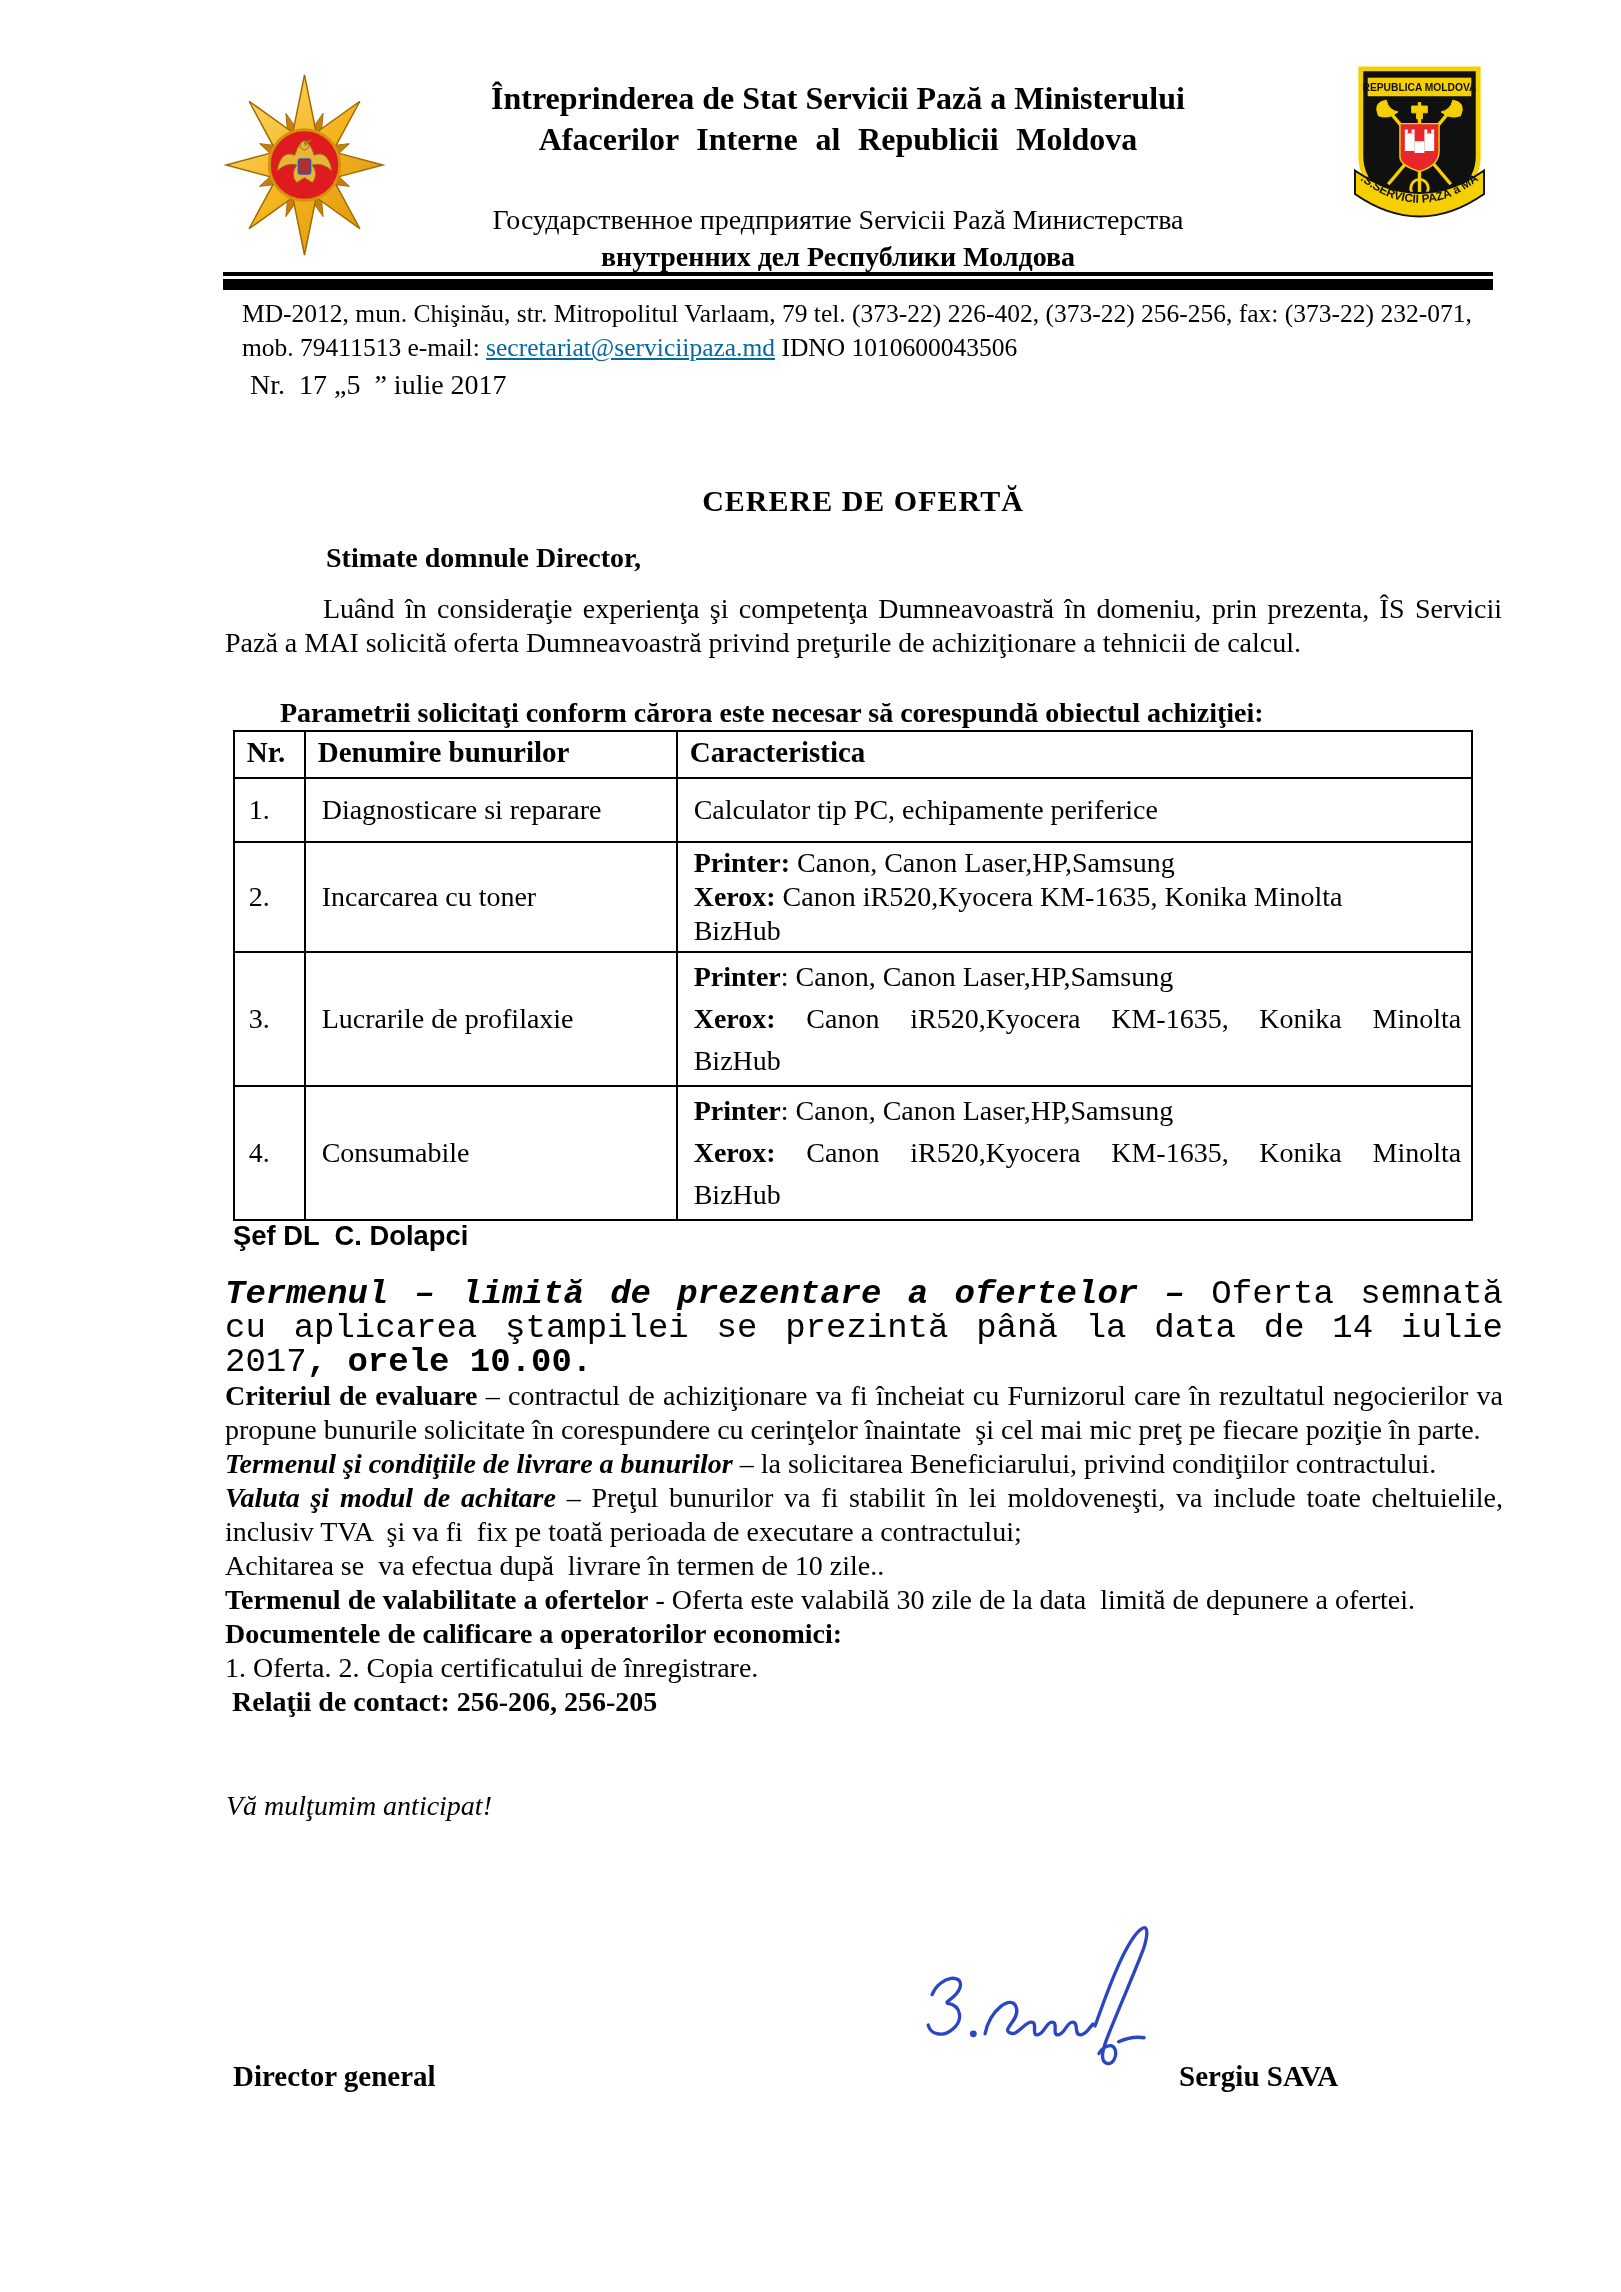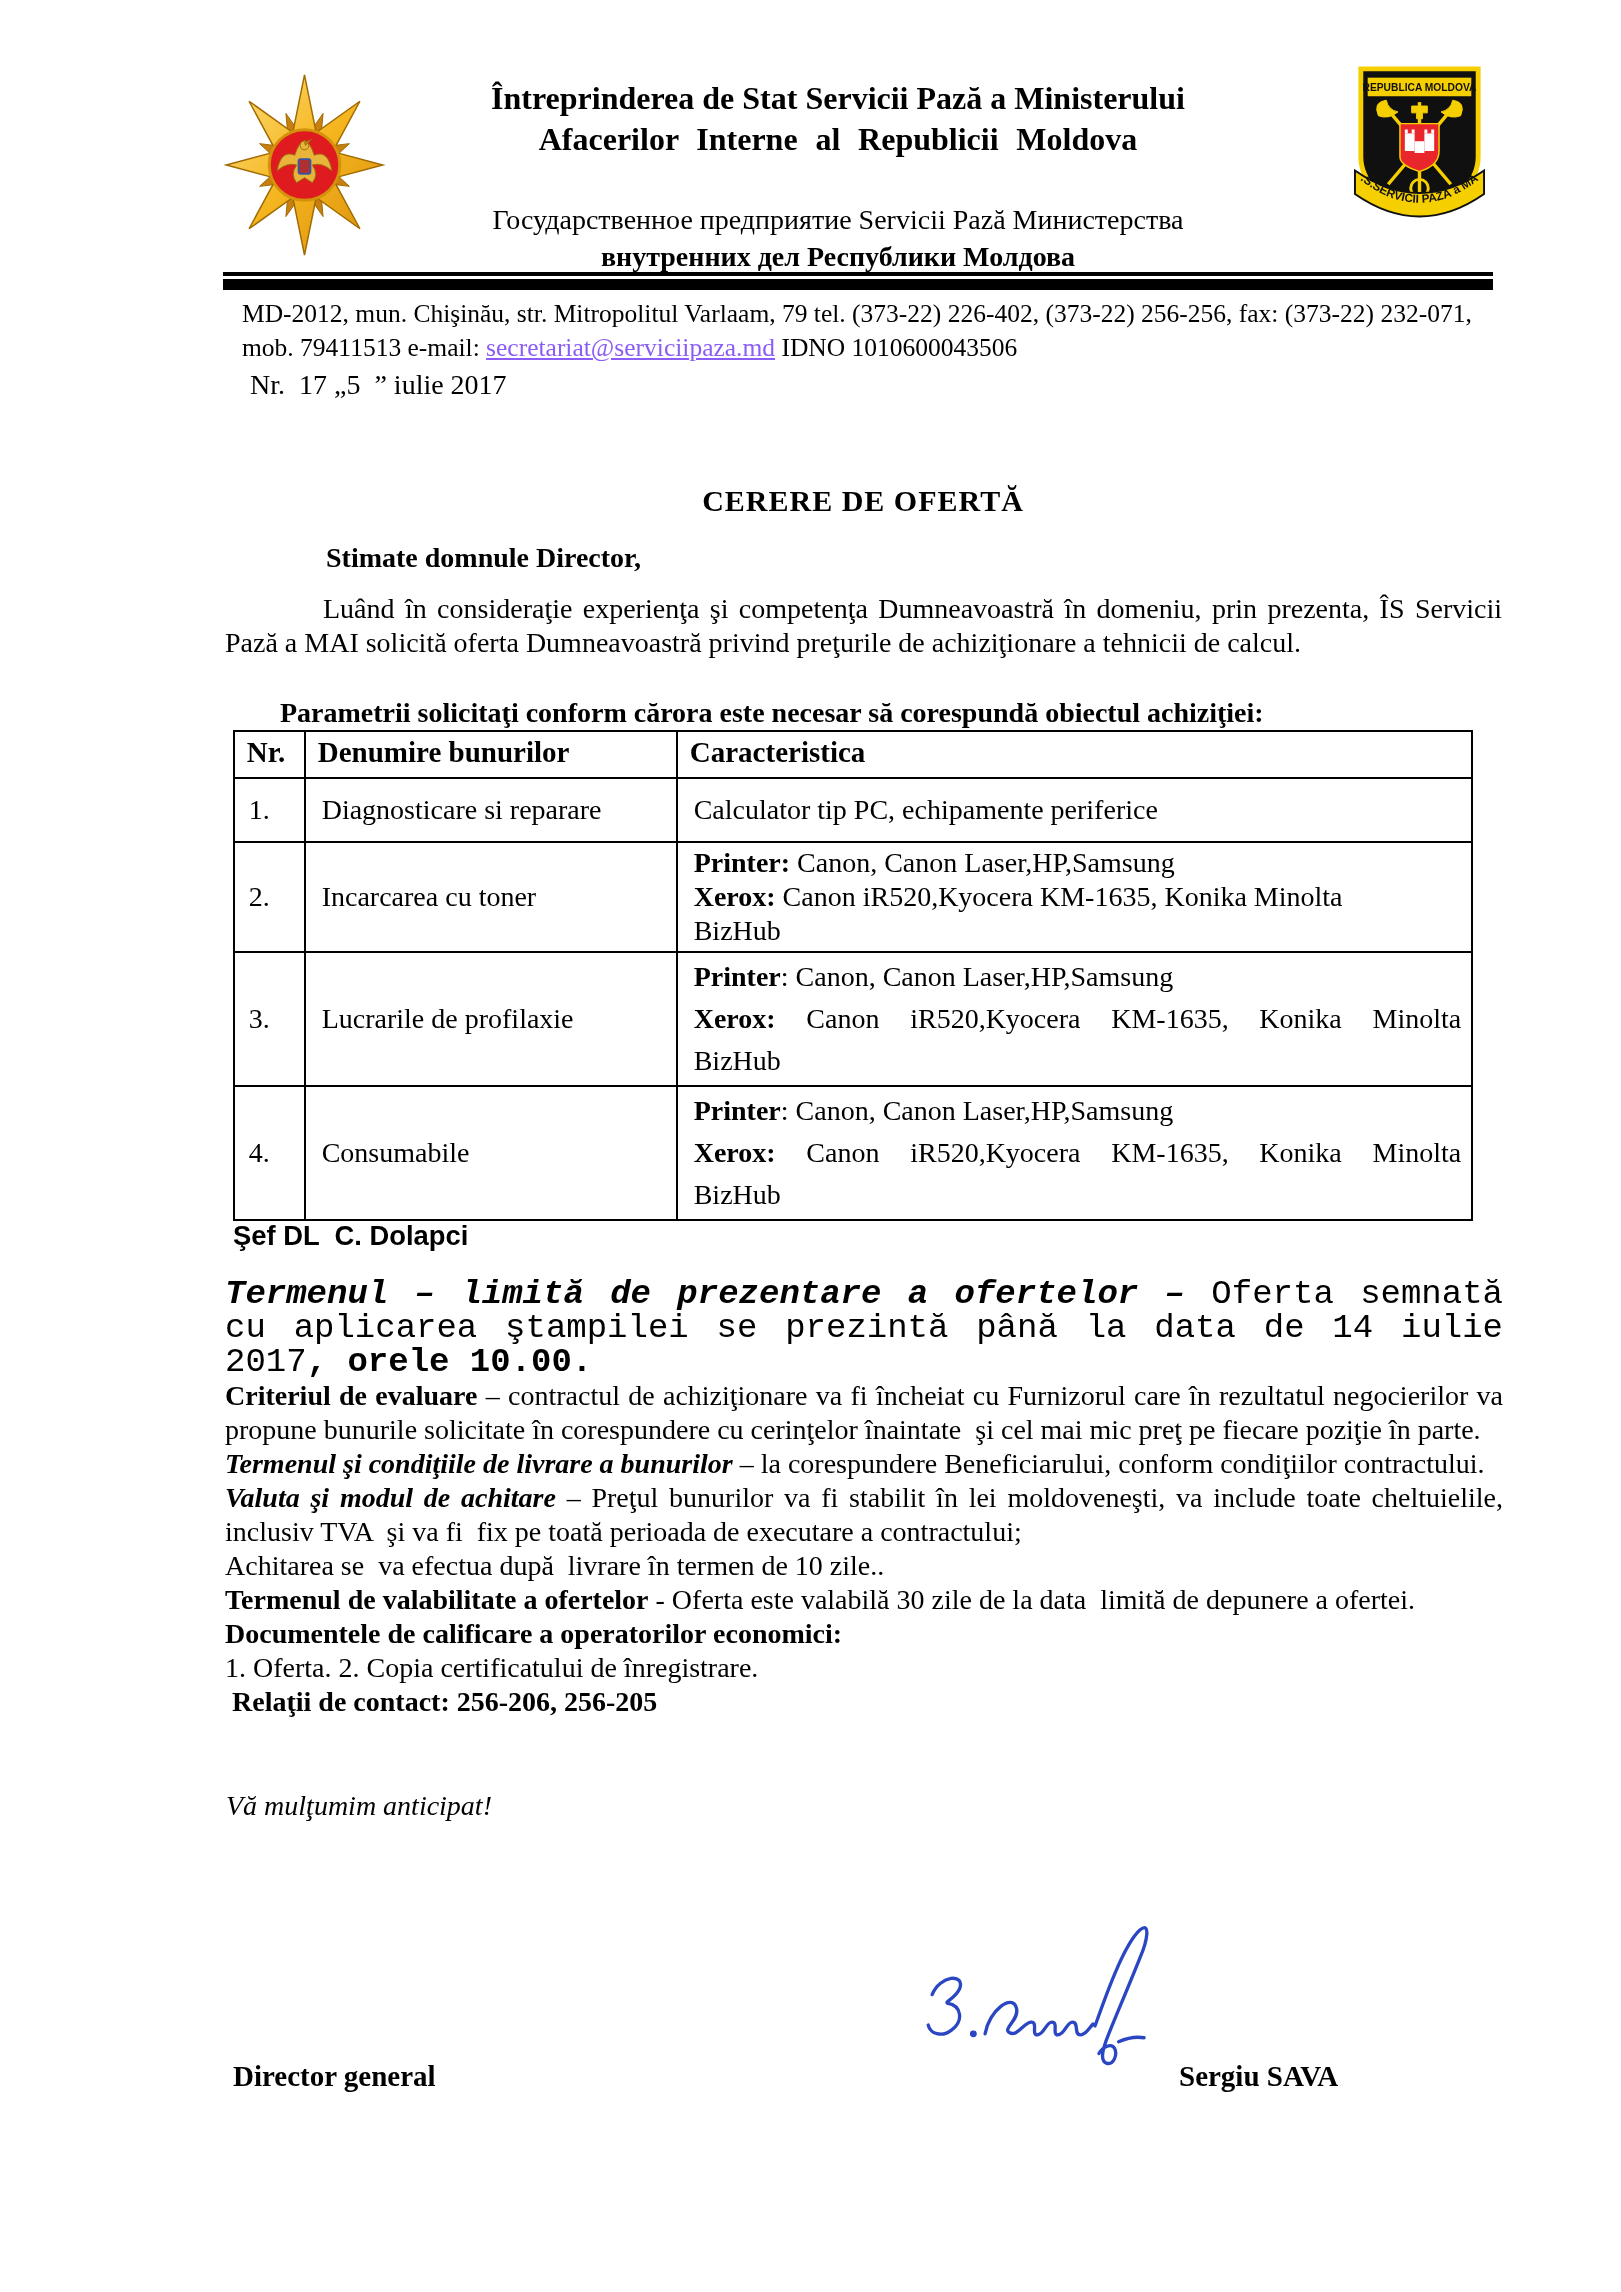--- a/index.html
+++ b/index.html
@@ -15,21 +15,21 @@
   .head-line1 { font-size:32px; font-weight:bold; line-height:41px; }
   .head-line2 { font-size:32px; font-weight:bold; line-height:41px; word-spacing:9.8px; }
   .head-line3 { font-size:28px; font-weight:normal; line-height:37px;margin-top:41px; }
   .head-line4 { font-size:28px; font-weight:bold; line-height:37px; }
   
   .rule-wrap { position:absolute; left:223px; top:272px; width:1270px; }
   .rule-thin { height:3.9px; background:#000; }
   .rule-thick { height:10.8px; background:#000; margin-top:2.9px; }
   
   .contact { position:absolute; left:242px; top:297px; width:1264px; font-size:25.5px; line-height:34px; }
-  .email-link { color:#8b5cf6; text-decoration:underline; }
+  .email-link { color:#0369a1; text-decoration:underline; }
   .nr-line { position:absolute; left:226px; top:369px; font-size:28px;margin-left:24px; }
   
   .doc-title { position:absolute; left:225px; top:484px; width:1276px; text-align:center;
                font-size:30px; font-weight:bold; letter-spacing:1px; }
   .salutation { position:absolute; left:326px; top:542px; font-size:28px; font-weight:bold; }
   .intro { position:absolute; left:225px; top:592px; width:1277px; font-size:28px; line-height:34px;
            text-align:justify; text-indent:98px; }
   .params-heading { position:absolute; left:280px; top:697px; font-size:28px; font-weight:bold; }
   
   .offer-table { position:absolute; left:233px; top:730px; width:1238px; border-collapse:collapse; table-layout:fixed;border-radius:31px; }
@@ -181,21 +181,21 @@
           </td>
         </tr>
       </tbody>
   </table>
 
   <div class="sef-line">Şef DL  C. Dolapci</div>
 
   <div class="terms">
       <p class="term sans"><span class="b i">Termenul – limită de prezentare a ofertelor – </span><span>Oferta semnată cu aplicarea ştampilei se prezintă până la data de 14 iulie 2017</span><span class="b">, orele 10.00.</span></p>
       <p class="term "><span class="b">Criteriul de evaluare</span><span> – contractul de achiziţionare va fi încheiat cu Furnizorul care în rezultatul negocierilor va propune bunurile solicitate în corespundere cu cerinţelor înaintate  şi cel mai mic preţ pe fiecare poziţie în parte.</span></p>
-      <p class="term "><span class="b i">Termenul şi condiţiile de livrare a bunurilor</span><span> – la corespundere Beneficiarului, conform condiţiilor contractului.</span></p>
+      <p class="term "><span class="b i">Termenul şi condiţiile de livrare a bunurilor</span><span> – la solicitarea Beneficiarului, privind condiţiilor contractului.</span></p>
       <p class="term "><span class="b i">Valuta şi modul de achitare</span><span> – Preţul bunurilor va fi stabilit în lei moldoveneşti, va include toate cheltuielile, inclusiv TVA  şi va fi  fix pe toată perioada de executare a contractului;</span></p>
       <p class="term "><span>Achitarea se  va efectua după  livrare în termen de 10 zile..</span></p>
       <p class="term "><span class="b">Termenul de valabilitate a ofertelor</span><span> - Oferta este valabilă 30 zile de la data  limită de depunere a ofertei.</span></p>
       <p class="term "><span class="b">Documentele de calificare a operatorilor economici:</span></p>
       <p class="term "><span>1. Oferta. 2. Copia certificatului de înregistrare.</span></p>
       <p class="term "><span class="b"> Relaţii de contact: 256-206, 256-205</span></p>
     </div>
 
   <div class="thanks">Vă mulţumim anticipat!</div>
 

